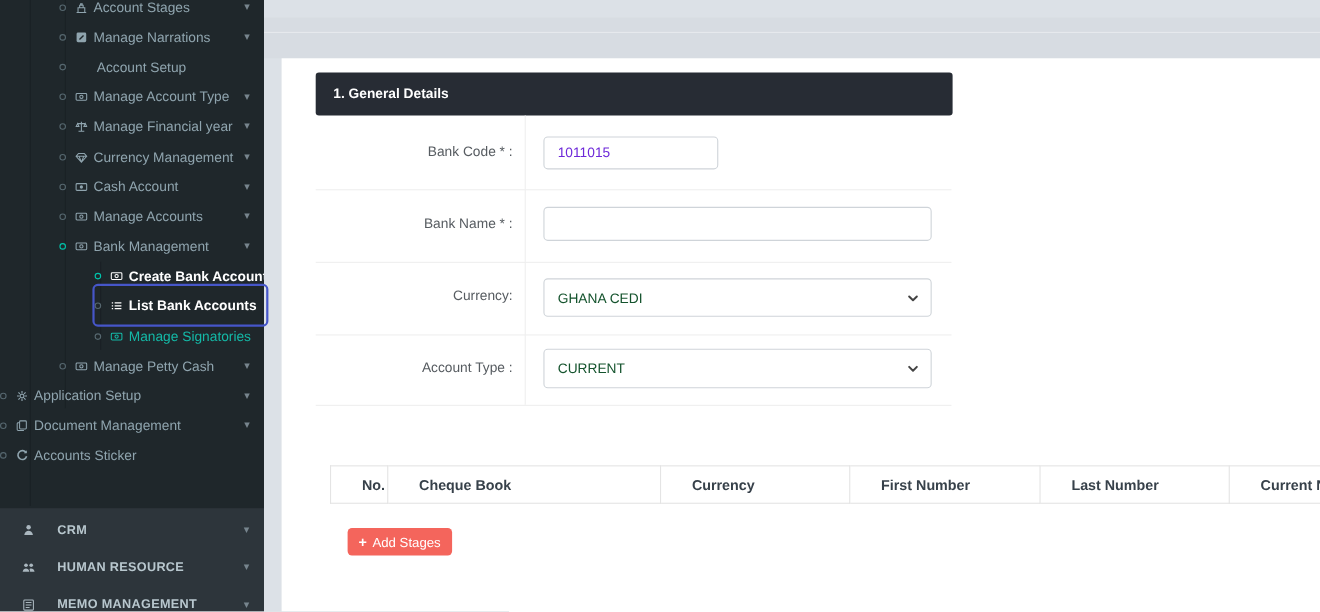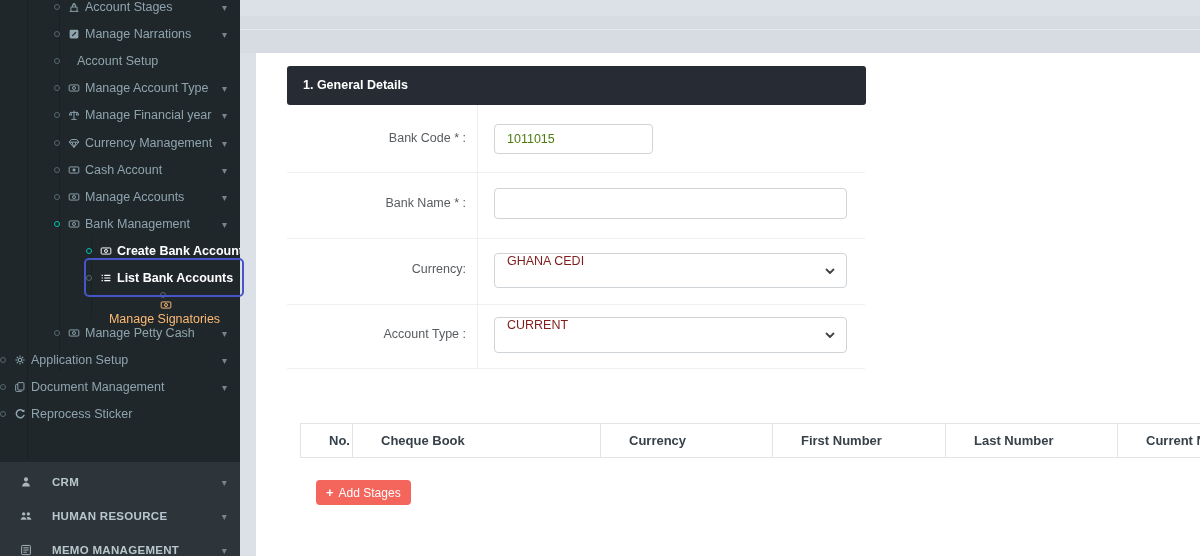--- a/index.html
+++ b/index.html
@@ -15,27 +15,27 @@
   .tl-2{left:59px;top:0;height:371px;}
   .tl-3{left:91px;top:238px;height:80px;}
 
   .menu-list{display:flex;flex-direction:column;margin-top:-7px;position:relative;}
   .menu-item{position:relative;display:flex;align-items:center;height:27.2px;flex:0 0 auto;
     color:#8fa4ae;font-size:12.5px;white-space:nowrap;cursor:pointer;}
   .menu-item.lvl1{}
   .menu-item.lvl2{padding-left:54px;}
   .menu-item.lvl3{padding-left:86px;}
   .menu-item.active{color:#ffffff;font-weight:700;}
-  .menu-item.dim{color:#fdba74;flex-direction:column;}
+  .menu-item.dim{color:#14b8a6;}
   .bullet{width:4px;height:4px;border:1px solid #56676f;border-radius:50%;flex:0 0 auto;}
   .bullet.teal{border-color:#00c4ab;}
   .icon{width:17px;margin-left:5px;display:flex;justify-content:center;align-items:center;flex:0 0 auto;}
   .icon svg{display:block;}
   .mi-label{margin-left:3px;}
-  .menu-item .no-icon-label{margin-left:17px;}
+  .menu-item .no-icon-label{margin-left:28px;}
   .caret{position:absolute;right:13px;top:50%;transform:translateY(-50%);font-size:10px;color:#77858e;font-weight:400;}
 
   .module-list{display:flex;flex-direction:column;margin-top:3px;}
   .module-item{position:relative;display:flex;align-items:center;height:34px;flex:0 0 auto;
     padding-left:18px;color:#b8c7ce;font-size:11.5px;font-weight:700;letter-spacing:.3px;white-space:nowrap;cursor:pointer;}
   .module-item .icon{width:16px;margin-left:0;color:#aab7bf;}
   .module-item .mi-label{margin-left:18px;}
 
   .selection-box{position:absolute;left:84px;top:258px;width:156px;height:35px;
     border:2px solid #4656c9;border-radius:5px;pointer-events:none;z-index:5;}
@@ -49,23 +49,23 @@
   .panel-header{position:absolute;left:31px;top:13px;width:579px;height:39px;background:#272c34;
     color:#ffffff;font-size:12.5px;font-weight:700;line-height:39px;padding-left:16px;box-sizing:border-box;
     border-radius:3px;}
 
   .hline{position:absolute;left:31px;width:578px;height:1px;background:#efefef;}
   .vline{position:absolute;left:221px;top:52px;width:1px;height:263px;background:#efefef;}
 
   .frm-label{position:absolute;left:20px;width:190px;text-align:right;font-size:12.5px;color:#575c61;line-height:16px;}
 
   .text-input{position:absolute;left:238px;box-sizing:border-box;border:1px solid #cfd4d9;border-radius:4px;
-    font-family:inherit;font-size:12.5px;color:#4d7c0f;padding:0 12px;background:#fff;outline:none;}
+    font-family:inherit;font-size:12.5px;color:#6d28d9;padding:0 12px;background:#fff;outline:none;}
   .select-box{position:absolute;left:238px;box-sizing:border-box;border:1px solid #cfd4d9;border-radius:4px;
-    background:#fff;display:flex;font-size:12.5px;color:#7f1d1d;padding:0 12px;cursor:pointer;}
+    background:#fff;display:flex;align-items:center;font-size:12.5px;color:#14532d;padding:0 12px;cursor:pointer;}
   .select-box .chev{position:absolute;right:10px;top:50%;transform:translateY(-50%);display:flex;}
 
   .tbl-wrap{position:absolute;left:44px;top:370px;}
   table.cheque{border-collapse:collapse;table-layout:fixed;width:1077px;background:#fff;}
   table.cheque th{border:1px solid #e4e4e4;font-size:13px;font-weight:700;color:#37414a;text-align:left;
     padding:9px 8px 9px 28px;box-sizing:border-box;white-space:nowrap;overflow:hidden;}
 
   .add-btn{position:absolute;left:60px;top:427px;height:25px;display:inline-flex;align-items:center;gap:5px;
     background:#f4655c;color:#fff;border:none;border-radius:4px;padding:0 10px;font-family:inherit;
     font-size:12px;cursor:pointer;}
@@ -234,21 +234,21 @@
             <span class="caret">▾</span>
           </div>
           <div class="menu-item lvl1">
             <span class="bullet"></span>
             <span class="icon">
               <svg width="14" height="14" viewBox="0 0 16 16">
                 <path d="M12.3 5.2A4.6 4.6 0 1 0 12.8 9" fill="none" stroke="currentColor" stroke-width="1.7"></path>
                 <path d="M13 2.6v3.2h-3.2z" fill="currentColor"></path>
               </svg>
             </span>
-            <span class="mi-label">Reprocess Sticker</span>
+            <span class="mi-label">Accounts Sticker</span>
           </div>
         </div>
     </div>
     <div class="module-zone">
       <div class="module-list" id="module-list">
           <div class="module-item">
             <span class="icon">
               <svg width="14" height="14" viewBox="0 0 16 16">
                 <circle cx="8" cy="5" r="2.3" fill="currentColor"></circle>
                 <path d="M3.5 13c.5-3 2.5-4.3 4.5-4.3s4 1.3 4.5 4.3z" fill="currentColor"></path>

